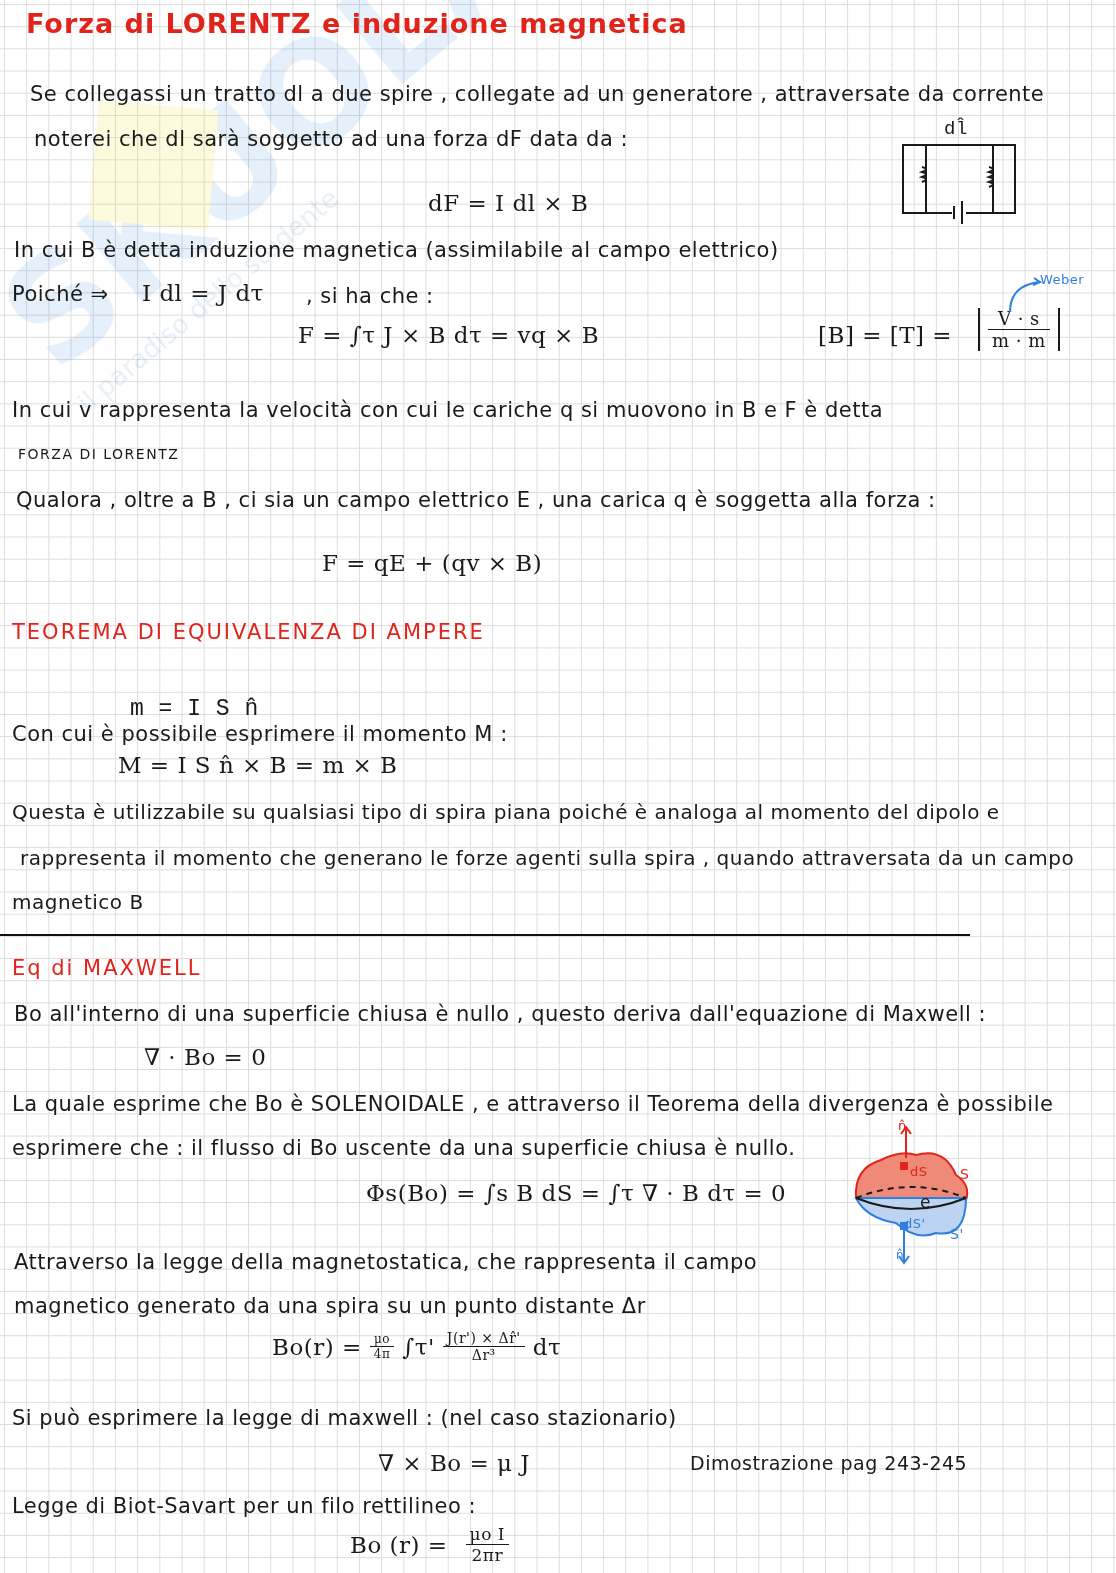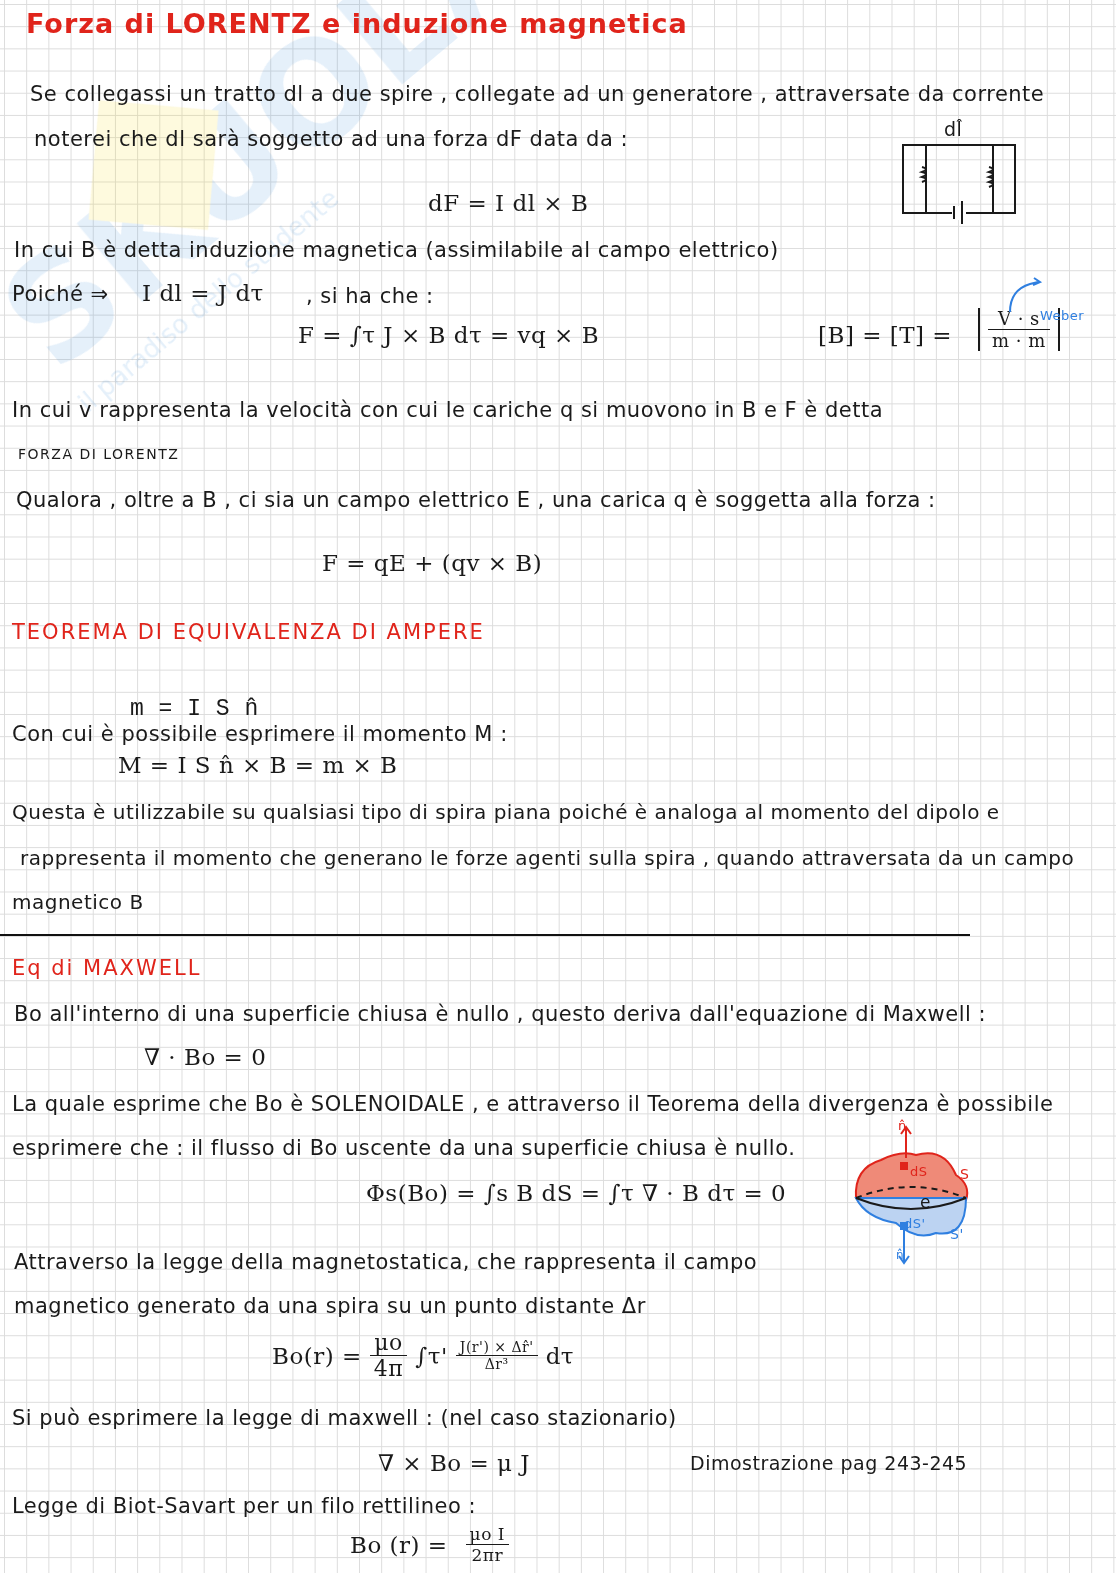--- a/index.html
+++ b/index.html
@@ -13,21 +13,21 @@
     background-position: 4px 4px;
     font-family: "DejaVu Sans", sans-serif;
     color: #1a1a1a;
   }
   .t { position: absolute; white-space: nowrap; font-size: 21px; letter-spacing: 0.5px; }
   .red { color: #e0241b; }
   .title { font-size: 27px; font-weight: bold; letter-spacing: 1px; }
   .heading { font-size: 21px; letter-spacing: 2px; }
   .caps { font-size: 14px; letter-spacing: 1.5px; }
   .formula { font-family: "DejaVu Serif", serif; font-size: 23px; }
-  .small { font-size: 17px; margin-top: 36px; }
+  .small { font-size: 17px; }
   .blue { color: #2f7fe0; }
   .watermark {
     position: absolute; left: 40px; top: 110px; width: 420px; height: 340px;
     transform: rotate(-40deg); opacity: 0.13; pointer-events: none;
     font-family: "DejaVu Sans", sans-serif; font-weight: bold; font-size: 140px;
     color: #2f86d6; line-height: 1;
   }
   .watermark .sub { font-size: 26px; font-weight: normal; color: #2f86d6; display:block; margin-top: 6px; }
   .watermark .shape {
     position:absolute; left: 150px; top: -40px; width: 120px; height: 120px; background:#f2d200; transform: rotate(45deg);
@@ -44,21 +44,21 @@
   <div class="shape"></div>
   <span>SKUOLA.NET</span>
   <span class="sub">il paradiso dello studente</span>
 </div>
 
 <div class="t red title" style="left:26px; top:8px;">Forza di LORENTZ e induzione magnetica</div>
 
 <div class="t" style="left:30px; top:82px;">Se collegassi un tratto dl a due spire , collegate ad un generatore , attraversate da corrente</div>
 <div class="t" style="left:34px; top:127px;">noterei che   dl sarà soggetto ad una forza  dF  data da :</div>
 
-<div class="t" style="left:944px; top:118px; font-size:19px;">dl̂</div>
+<div class="t" style="left:944px; top:118px; font-size:19px;font-family:Liberation Mono, monospace;">dl̂</div>
 <svg style="position:absolute; left:900px; top:142px;" width="120" height="85">
   <rect x="3" y="3" width="112" height="68" fill="none" stroke="#1a1a1a" stroke-width="2"></rect>
   <line x1="26" y1="3" x2="26" y2="71" stroke="#1a1a1a" stroke-width="2"></line>
   <line x1="93" y1="3" x2="93" y2="71" stroke="#1a1a1a" stroke-width="2"></line>
   <path d="M22,25 q8,2 0,5 q8,2 0,5 q8,2 0,5" fill="none" stroke="#1a1a1a" stroke-width="2"></path>
   <path d="M89,25 q8,2 0,5 q8,2 0,5 q8,2 0,5 q8,2 0,5" fill="none" stroke="#1a1a1a" stroke-width="2"></path>
   <rect x="52" y="64" width="14" height="14" fill="#fff"></rect>
   <line x1="54" y1="64" x2="54" y2="77" stroke="#1a1a1a" stroke-width="2"></line>
   <line x1="62" y1="59" x2="62" y2="82" stroke="#1a1a1a" stroke-width="2"></line>
 </svg>
@@ -124,21 +124,21 @@
 <div class="t" style="left:920px; top:1192px; font-size:17px;">e</div>
 <div class="t blue" style="left:904px; top:1216px; font-size:13px;">dS'</div>
 <div class="t blue" style="left:950px; top:1226px; font-size:14px;">S'</div>
 <div class="t blue" style="left:896px; top:1248px; font-size:12px;">n̂</div>
 
 <div class="t" style="left:14px; top:1250px;">Attraverso  la  legge   della  magnetostatica,  che  rappresenta  il  campo</div>
 <div class="t" style="left:14px; top:1294px;">magnetico  generato  da  una  spira   su  un  punto   distante   Δr</div>
 
 <div class="t formula" style="left:272px; top:1330px; display:flex; align-items:center; gap:8px;">
   <span>Bo(r) =</span>
-  <span class="frac" style="font-size:22px;">
+  <span class="frac" style="font-size:12px;">
     <span class="num">μo</span>
     <span class="den">4π</span>
   </span>
   <span>∫τ'</span>
   <span class="frac" style="font-size:14px;">
     <span class="num">J(r') × Δr̂'</span>
     <span class="den">Δr³</span>
   </span>
   <span>dτ</span>
 </div>

